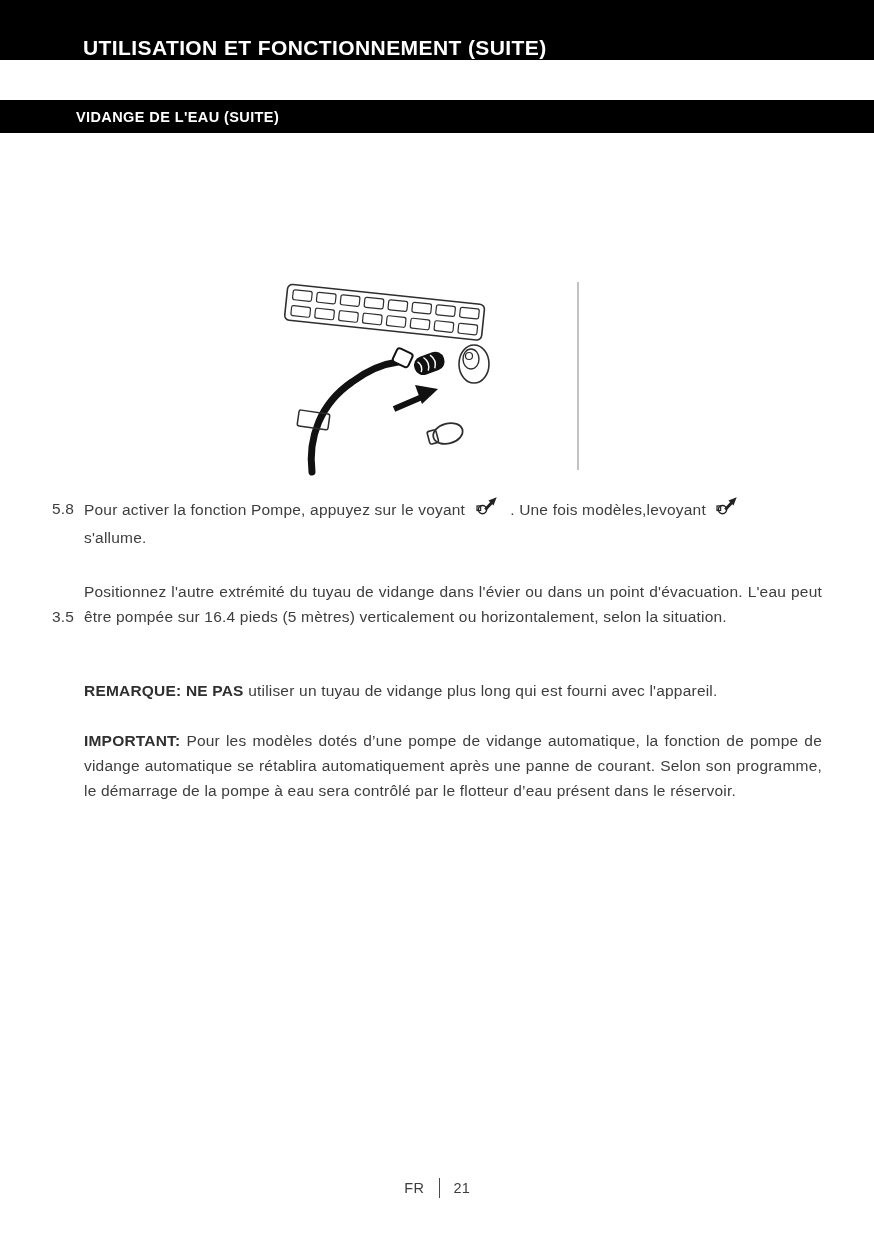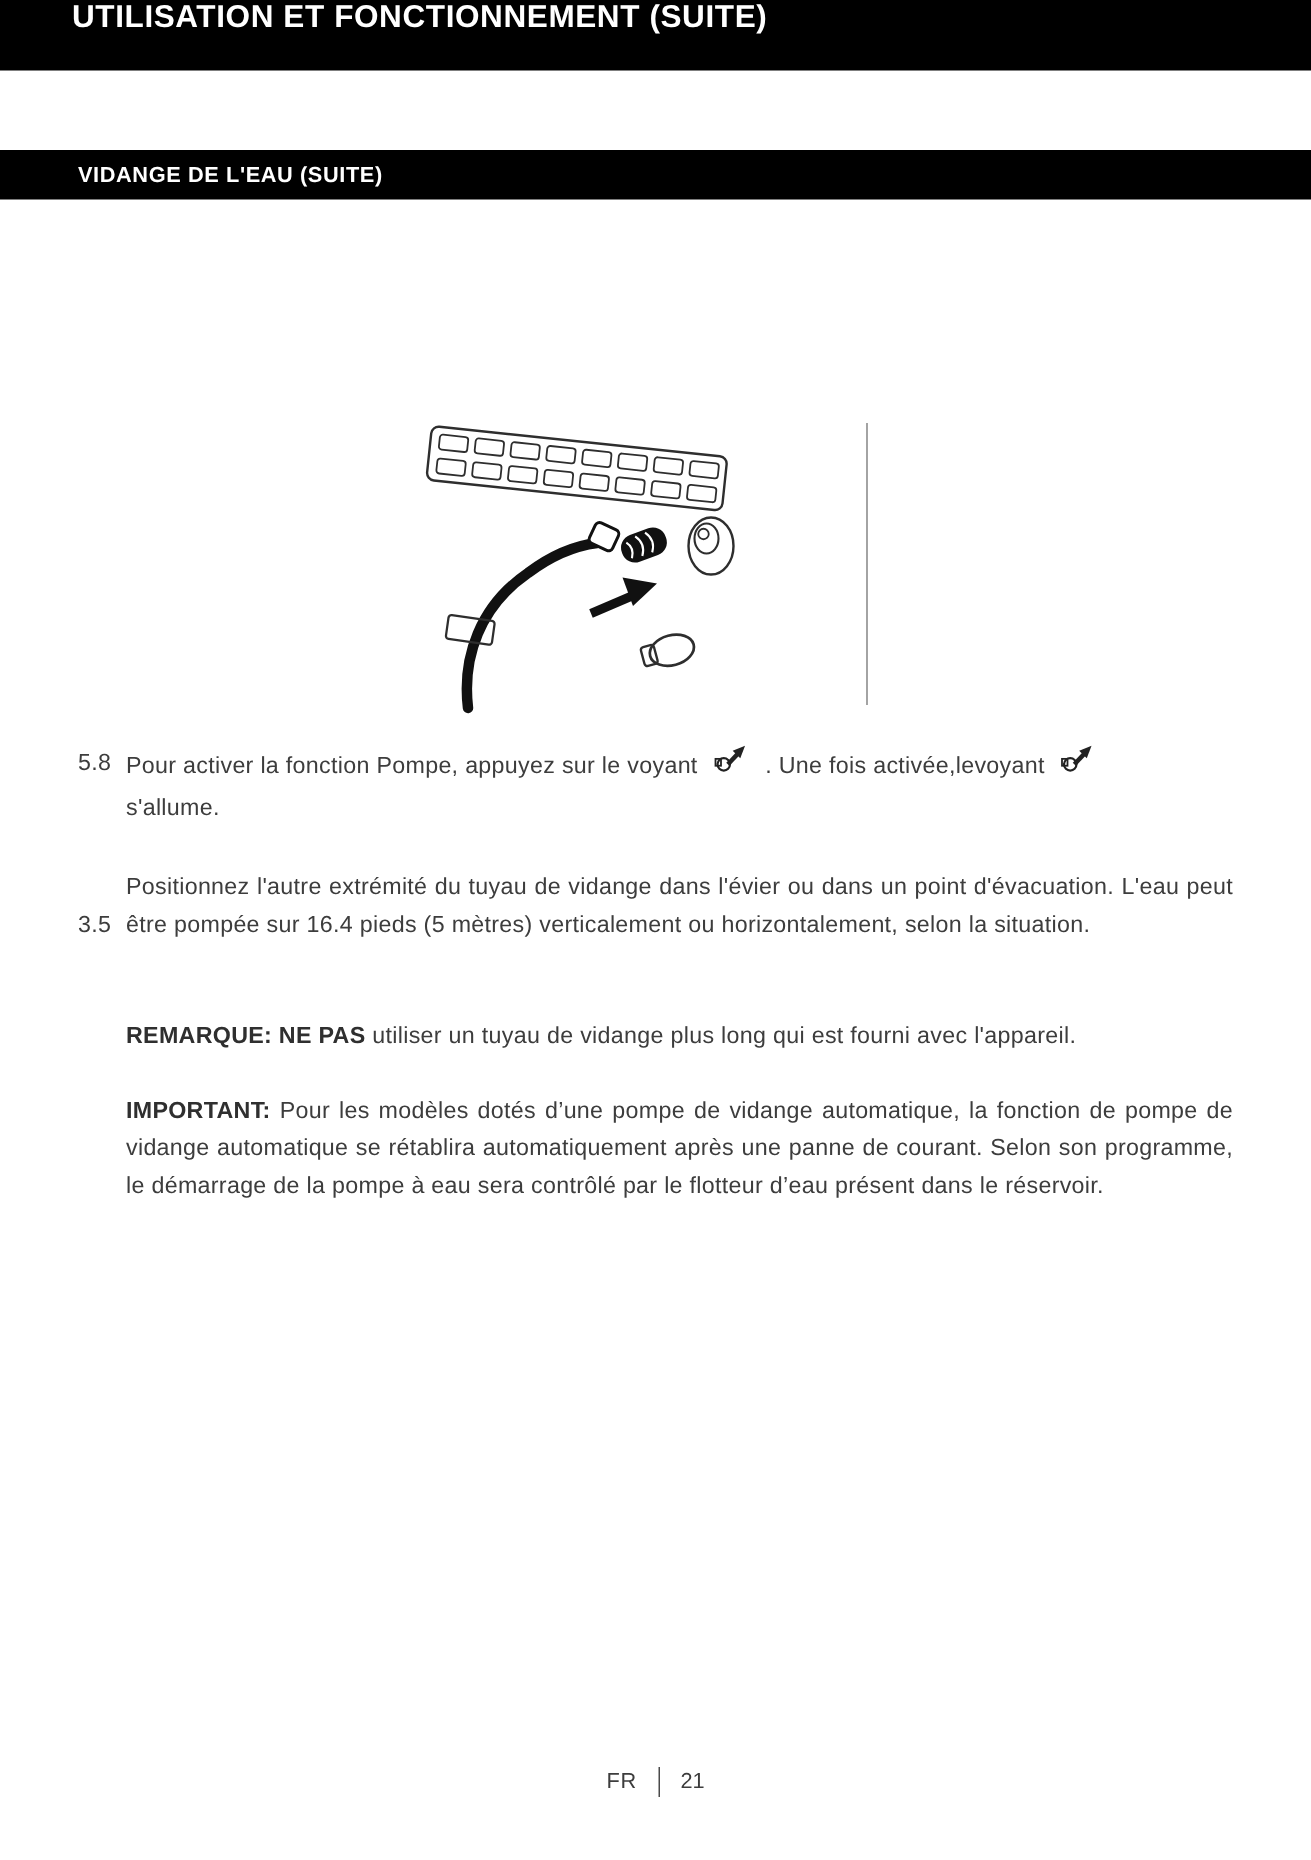--- a/index.html
+++ b/index.html
@@ -5,28 +5,28 @@
   * { margin: 0; padding: 0; box-sizing: border-box; }
   html, body { background: #ffffff; }
   body {
     width: 874px; height: 1240px;
     font-family: "Liberation Sans", sans-serif;
     color: #3d3d3d;
   }
   .page { position: relative; width: 874px; height: 1240px; background: #fff; overflow: hidden; }
 
   .header-bar {
-    position: absolute; top: 0; left: 0; width: 874px; height: 47px;
-    background: #000; display: flex; align-items: flex-start; padding-left: 48px;
+    position: absolute; top: 0; left: 0; width: 874px; height: 60px;
+    background: #000; display: flex; align-items: flex-end; padding-left: 83px;
   }
   .header-bar h1 { color: #fff; font-size: 21px; font-weight: bold; letter-spacing: 0.4px; }
 
   .section-bar {
     position: absolute; top: 100px; left: 0; width: 874px; height: 33px;
-    background: #000; display: flex; align-items: center; padding-left: 52px; text-align: center;
+    background: #000; display: flex; align-items: center; padding-left: 76px; text-align: center;
   }
   .section-bar h2 { color: #fff; font-size: 14.5px; font-weight: bold; letter-spacing: 0.4px; }
 
   .step { position: absolute; left: 52px; width: 770px; display: flex; }
   .step .num { flex: 0 0 32px; width: 32px; }
   .body-text { font-size: 15.5px; line-height: 25px; letter-spacing: 0.2px; }
   .just { text-align: justify; align-items: flex-end; }
   .bold { font-weight: bold; color: #2f2f2f; }
 
   #step-32 { top: 189px; }
@@ -128,21 +128,21 @@
     <span class="txt">
       <span>Pour activer la fonction Pompe, appuyez sur le voyant</span>
       <span class="inline-icon">
         <svg width="26" height="22" viewBox="0 0 26 24">
           <circle cx="7" cy="17" r="4.5" fill="none" stroke="#222" stroke-width="1.6"></circle>
           <rect x="1" y="13" width="4" height="5" fill="none" stroke="#222" stroke-width="1.3"></rect>
           <path d="M10 17 L17.5 9" stroke="#222" stroke-width="3.2"></path>
           <polygon points="22.5,3.5 13.5,7 19,12.5" fill="#222"></polygon>
         </svg>
       </span>
-      <span>. Une fois activée,levoyant</span>
+      <span>. Une fois modèles,levoyant</span>
       <span class="inline-icon">
         <svg width="26" height="22" viewBox="0 0 26 24">
           <circle cx="7" cy="17" r="4.5" fill="none" stroke="#222" stroke-width="1.6"></circle>
           <rect x="1" y="13" width="4" height="5" fill="none" stroke="#222" stroke-width="1.3"></rect>
           <path d="M10 17 L17.5 9" stroke="#222" stroke-width="3.2"></path>
           <polygon points="22.5,3.5 13.5,7 19,12.5" fill="#222"></polygon>
         </svg>
       </span>
       <span style="display:block">s'allume.</span>
     </span>

